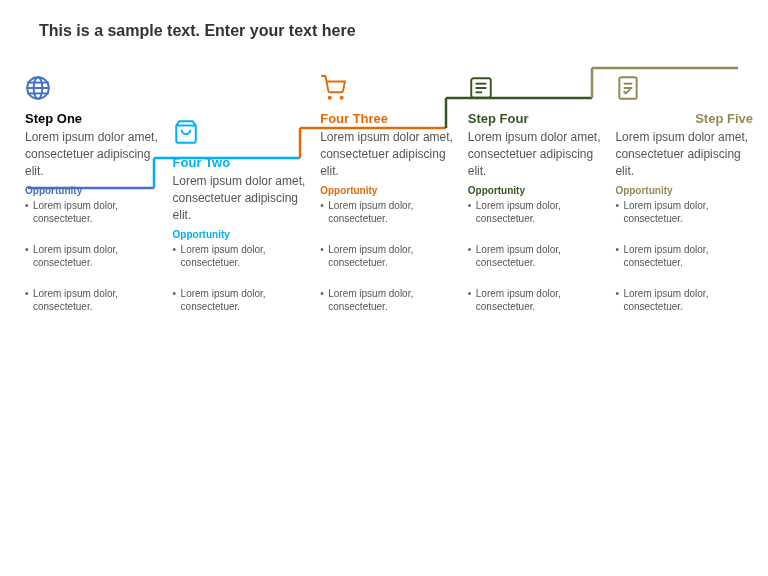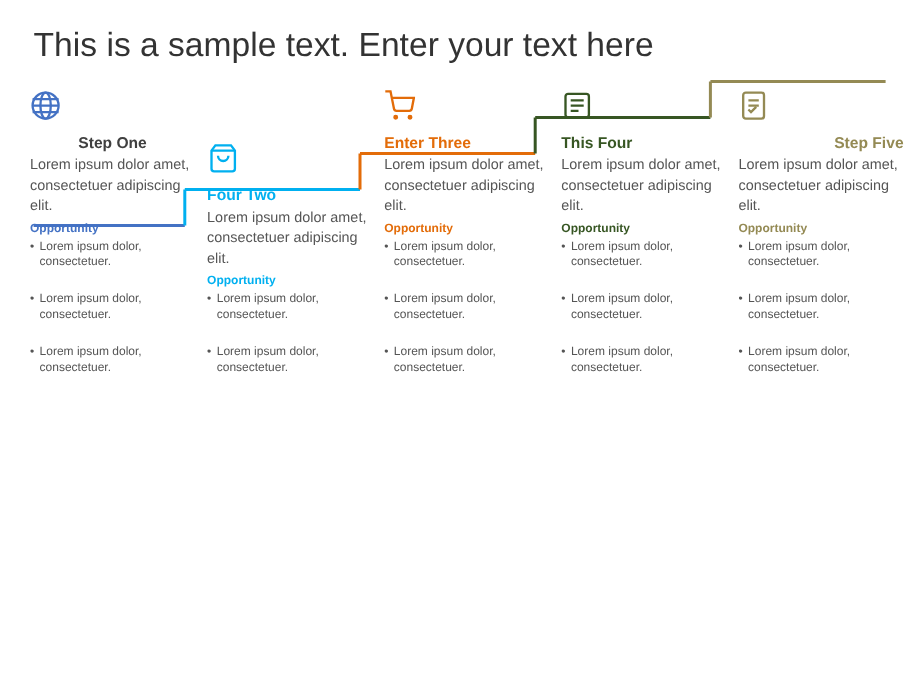--- a/index.html
+++ b/index.html
@@ -6,24 +6,24 @@
     body {
       width: 768px;
       height: 576px;
       background: #ffffff;
       font-family: Arial, sans-serif;
       overflow: hidden;
       position: relative;
     }
 
     .title {
-      font-size: 28px;
+      font-size: 16px;
       color: #333;
-      font-weight: 400;
-      padding: 22px 30px 0 28px;
+      font-weight: 700;
+      padding: 22px 30px 0 39px;
     }
 
     .step-title {
       font-size: 13px;
       font-weight: bold;
       margin-bottom: 3px;
     }
 
     .step-body {
       font-size: 12px;
@@ -147,21 +147,21 @@
         <svg width="26" height="26" viewBox="0 0 24 24" fill="none" stroke="#4472c4" stroke-width="1.8">
           <circle cx="12" cy="12" r="10"></circle>
           <ellipse cx="12" cy="12" rx="4" ry="10"></ellipse>
           <line x1="2" y1="12" x2="22" y2="12"></line>
           <line x1="2" y1="7" x2="22" y2="7"></line>
           <line x1="2" y1="17" x2="22" y2="17"></line>
         </svg>
       </span>
     </div>
     <div class="content-area">
-      <div class="step-title" style="color:#404040;text-align:center;">Step One</div>
+      <div class="step-title" style="color:#000000;">Step One</div>
       <div class="step-body">Lorem ipsum dolor amet, consectetuer adipiscing elit.</div>
       <div class="opportunity-label" style="color:#4472c4;">Opportunity</div>
       <ul class="bullet-list">
         <li>Lorem ipsum dolor, consectetuer.</li>
         <li>Lorem ipsum dolor, consectetuer.</li>
         <li>Lorem ipsum dolor, consectetuer.</li>
       </ul>
     </div>
   </div>
 
@@ -190,21 +190,21 @@
     <div class="step-icon-area">
       <span style="font-size:26px; color:#e36c09; line-height:1;">
         <svg width="26" height="26" viewBox="0 0 24 24" fill="none" stroke="#e36c09" stroke-width="1.8">
           <circle cx="9" cy="21" r="1"></circle>
           <circle cx="20" cy="21" r="1"></circle>
           <path d="M1 1h4l2.68 13.39a2 2 0 001.99 1.61h9.72a2 2 0 001.99-1.61L23 6H6"></path>
         </svg>
       </span>
     </div>
     <div class="content-area">
-      <div class="step-title" style="color:#e36c09;">Enter Three</div>
+      <div class="step-title" style="color:#e36c09;">Four Three</div>
       <div class="step-body">Lorem ipsum dolor amet, consectetuer adipiscing elit.</div>
       <div class="opportunity-label" style="color:#e36c09;">Opportunity</div>
       <ul class="bullet-list">
         <li>Lorem ipsum dolor, consectetuer.</li>
         <li>Lorem ipsum dolor, consectetuer.</li>
         <li>Lorem ipsum dolor, consectetuer.</li>
       </ul>
     </div>
   </div>
 
@@ -213,21 +213,21 @@
       <span style="font-size:26px; color:#375623; line-height:1;">
         <svg width="26" height="26" viewBox="0 0 24 24" fill="none" stroke="#375623" stroke-width="1.8">
           <rect x="3" y="3" width="18" height="18" rx="2"></rect>
           <line x1="7" y1="8" x2="17" y2="8"></line>
           <line x1="7" y1="12" x2="17" y2="12"></line>
           <line x1="7" y1="16" x2="13" y2="16"></line>
         </svg>
       </span>
     </div>
     <div class="content-area">
-      <div class="step-title" style="color:#375623;">This Four</div>
+      <div class="step-title" style="color:#375623;">Step Four</div>
       <div class="step-body">Lorem ipsum dolor amet, consectetuer adipiscing elit.</div>
       <div class="opportunity-label" style="color:#375623;">Opportunity</div>
       <ul class="bullet-list">
         <li>Lorem ipsum dolor, consectetuer.</li>
         <li>Lorem ipsum dolor, consectetuer.</li>
         <li>Lorem ipsum dolor, consectetuer.</li>
       </ul>
     </div>
   </div>
 

